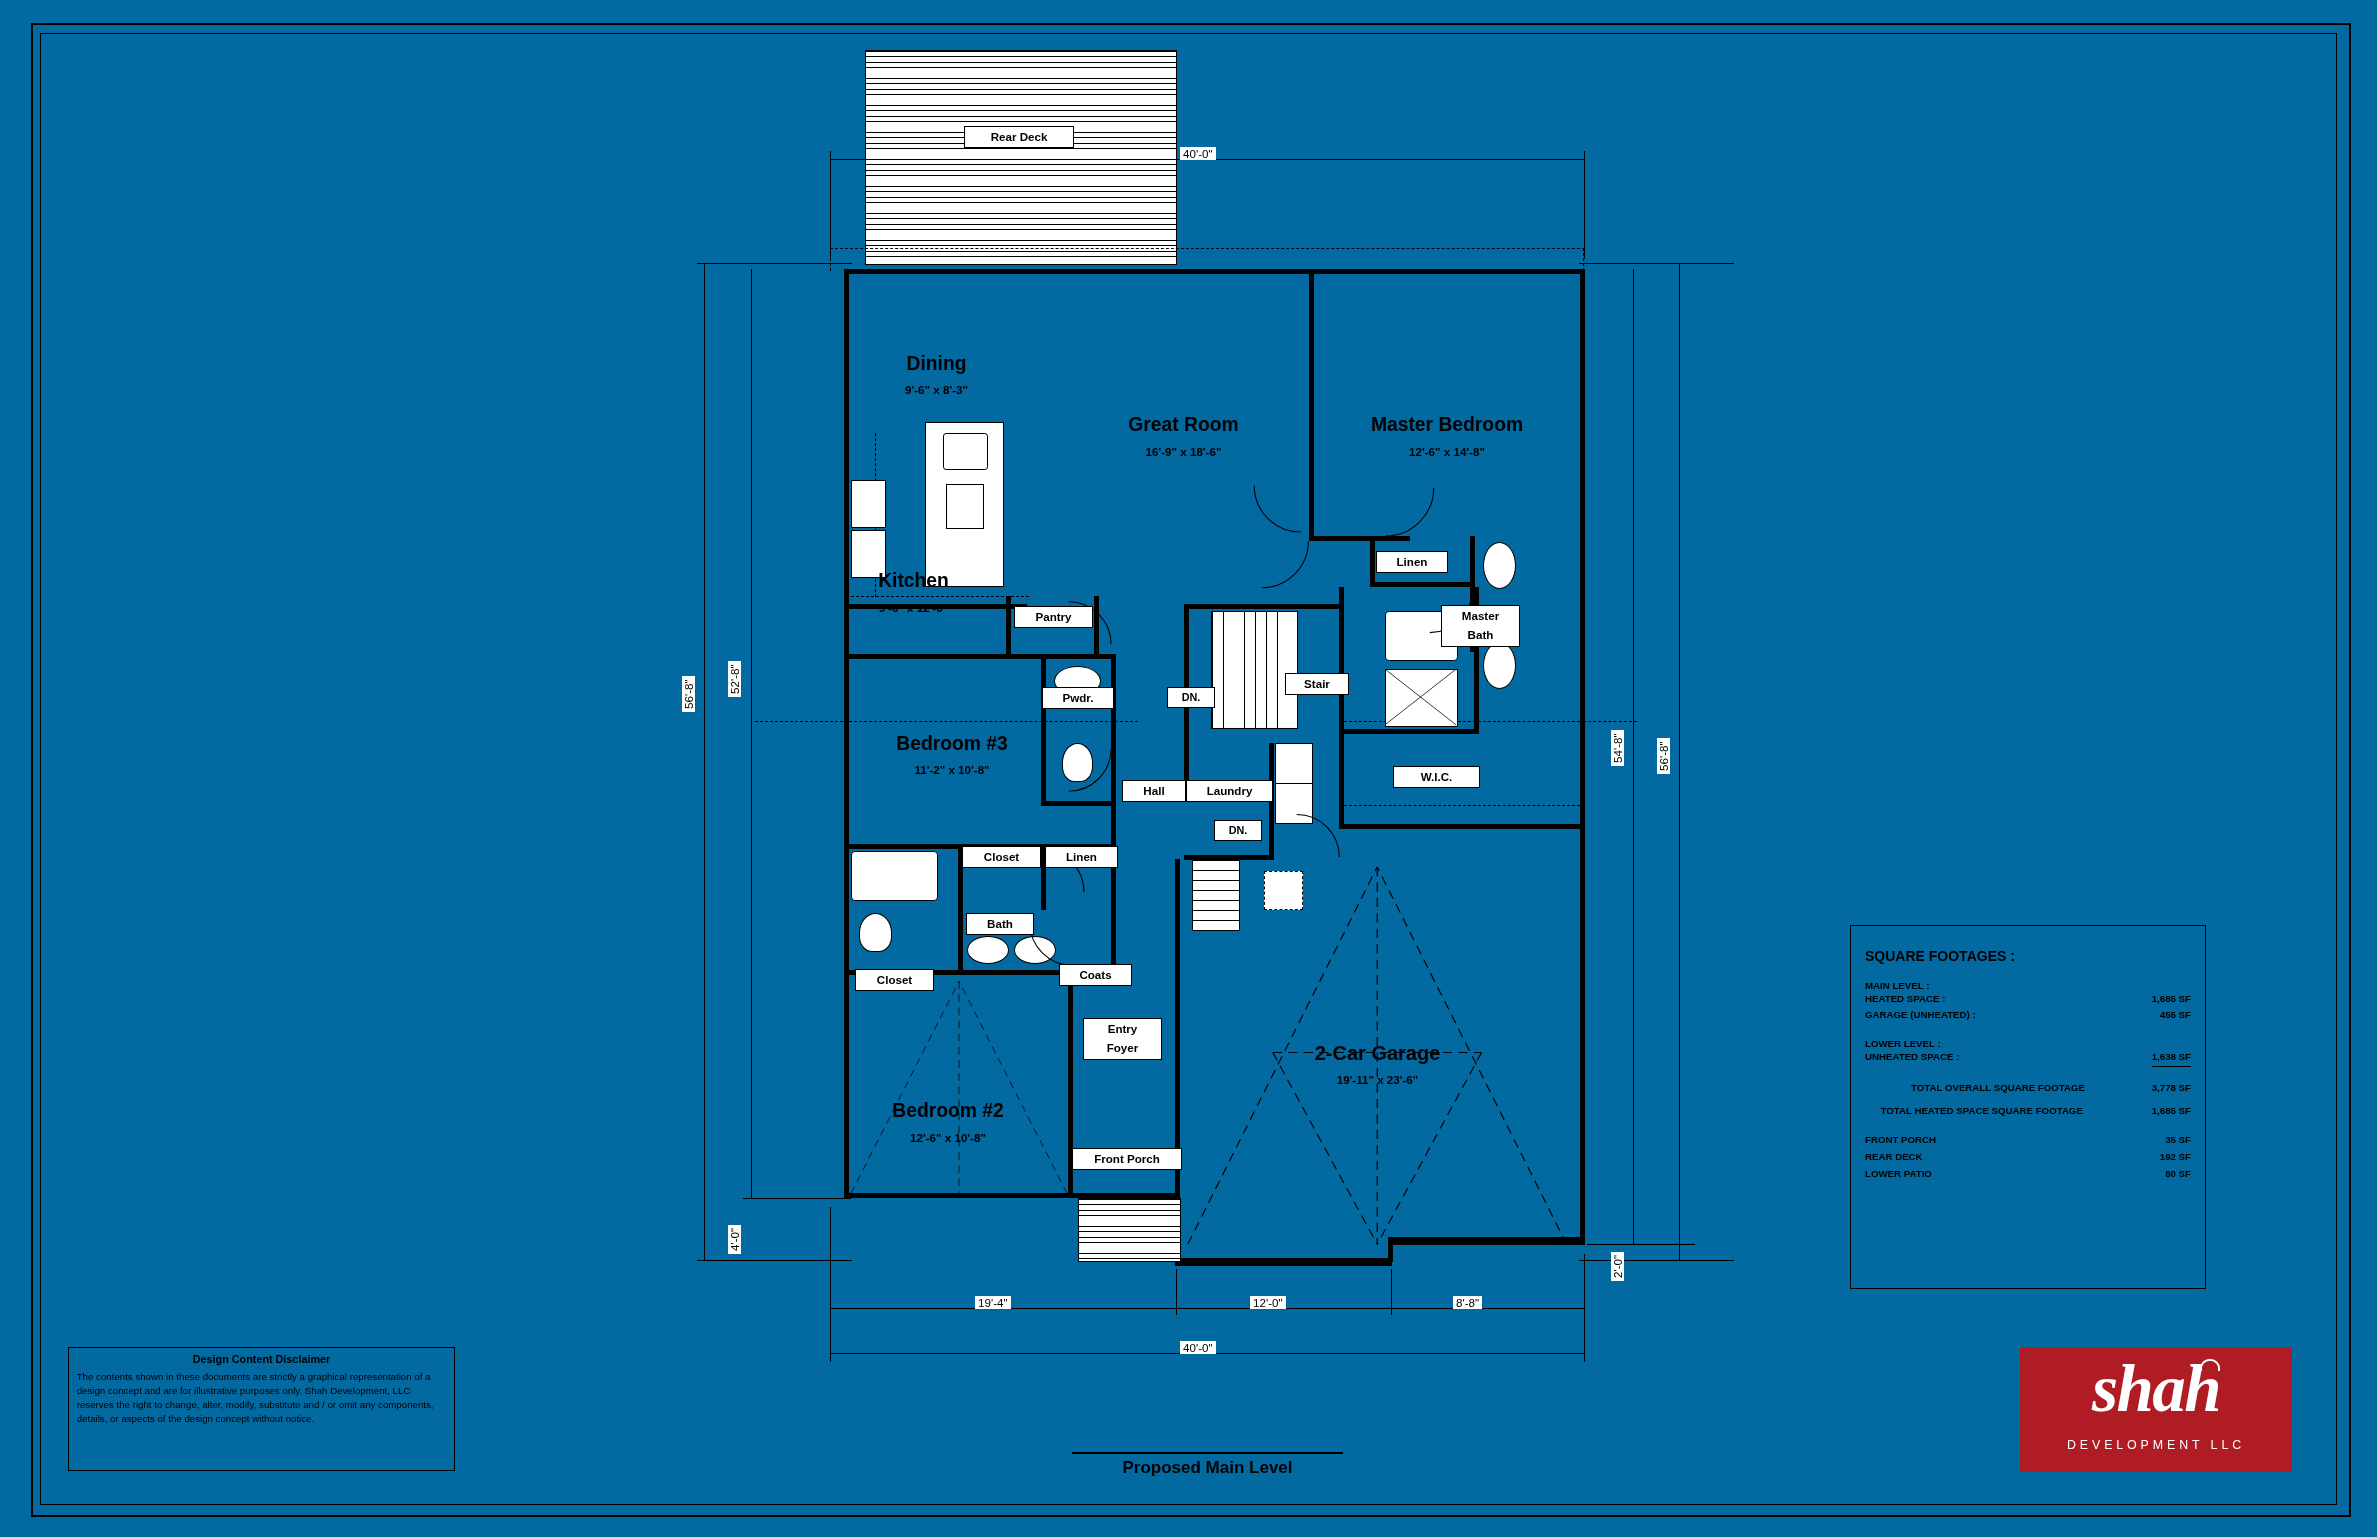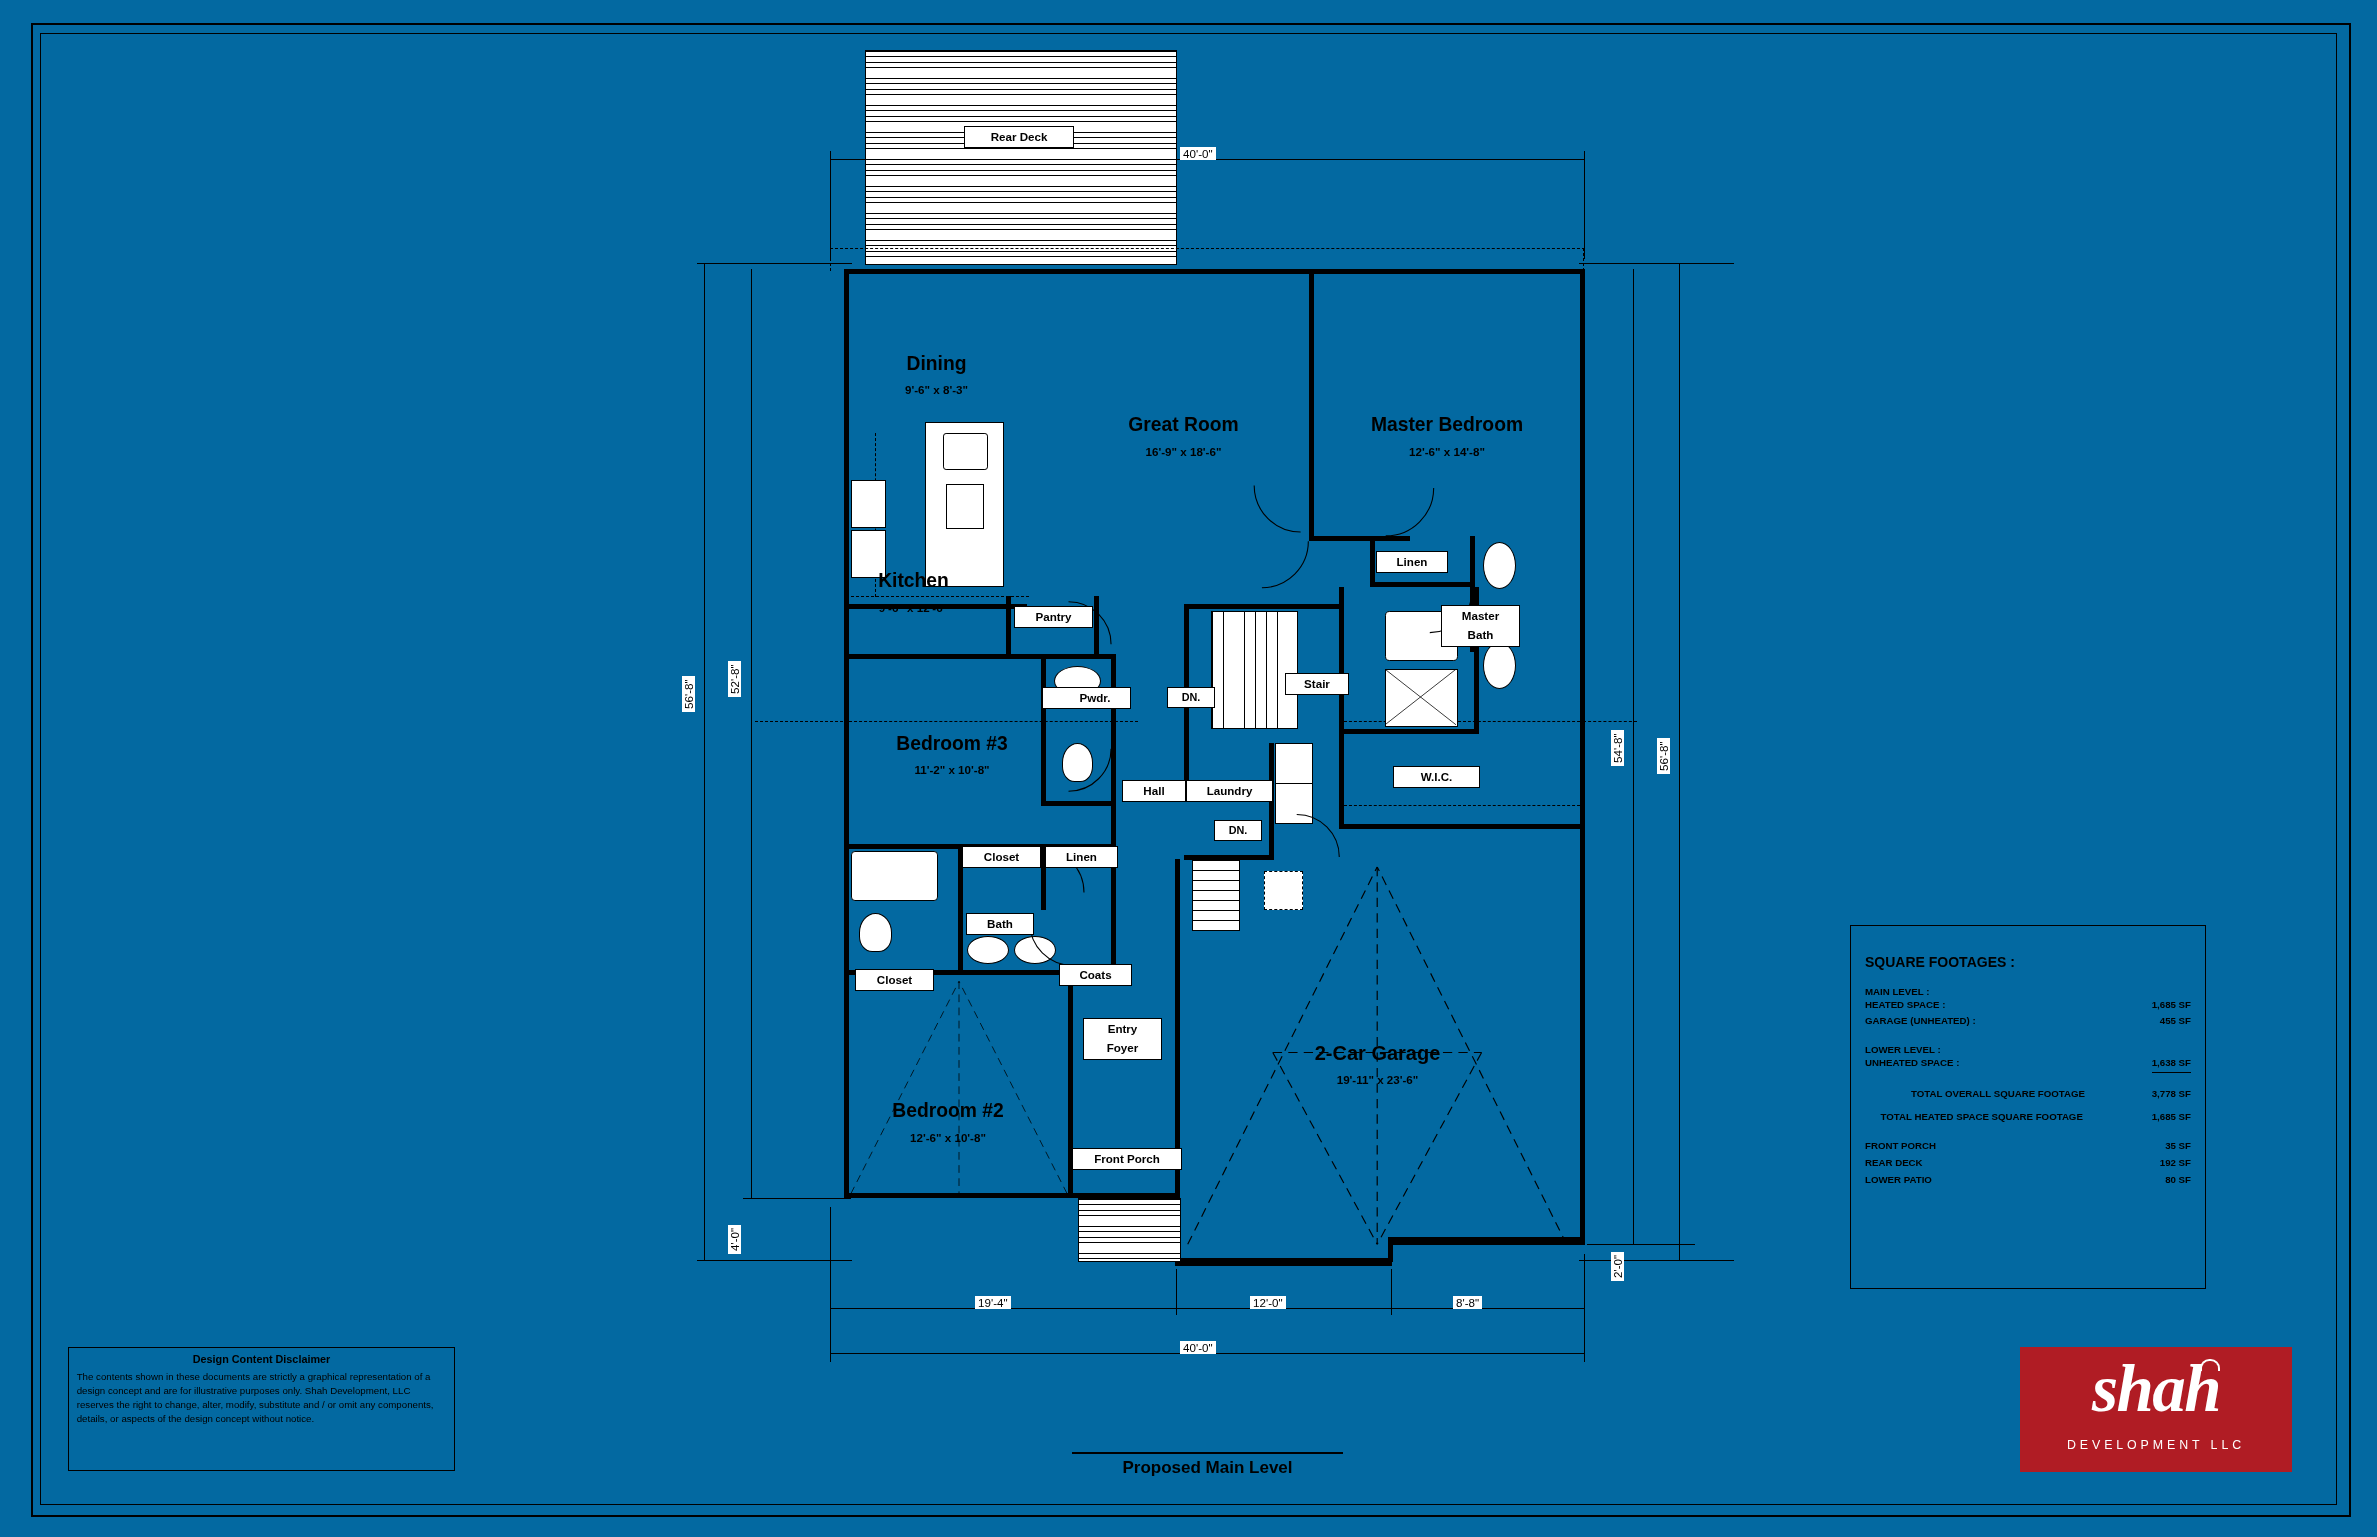--- a/index.html
+++ b/index.html
@@ -25,21 +25,21 @@
   #title-main{position:absolute;left:898px;top:1422px;width:619px;text-align:center;font-size:21px;font-weight:bold;}
   #title-sub{position:absolute;left:898px;top:1458px;width:619px;text-align:center;font-size:17px;font-weight:bold;}
   #title-rule{position:absolute;left:1072px;top:1452px;width:271px;height:1.5px;background:#000;}
 
   
   #disclaimer{position:absolute;left:68px;top:1347px;width:387px;height:124px;border:0.8px solid #000;box-sizing:border-box;padding:4.6px 7.7px;}
   #disclaimer h4{margin:0 0 5.4px 0;font-size:10.8px;text-align:center;}
   #disclaimer p{margin:0;font-size:9.7px;line-height:1.45;}
 
   
-  #sf-box{position:absolute;left:1850px;top:925px;width:356px;height:364px;border:0.8px solid #000;box-sizing:border-box;padding:28px 14px;}
+  #sf-box{position:absolute;left:1850px;top:925px;width:356px;height:364px;border:0.8px solid #000;box-sizing:border-box;padding:22px 14px;}
   #sf-box .sf-title{font-size:14px;font-weight:bold;margin-bottom:15.5px;}
   .sf-row{display:flex;justify-content:space-between;font-size:9.7px;line-height:1.75;font-weight:bold;}
   .sf-head{font-size:9.7px;font-weight:bold;margin-top:1.5px;}
   .sf-gap{height:12.4px;}
   .sf-underline{border-bottom:1.2px solid #000;}
   .sf-indent{padding-left:46px;}
 
   
   #logo{position:absolute;left:2020px;top:1347px;width:272px;height:125px;background:#b01c24;}
   #logo .sh{position:absolute;left:0;top:3.1px;width:272px;text-align:center;color:#fff;font-family:"Liberation Serif", serif;font-style:italic;font-weight:bold;font-size:67px;letter-spacing:-1.5px;}
@@ -205,21 +205,21 @@
     <div class="lbl room-name" style="left:859px;top:697px;width:186px;font-size:19.3px;">Bedroom #3</div>
     <div class="lbl room-dim" style="left:859px;top:727px;width:186px;font-size:11.6px;font-weight:bold;">11'-2" x 10'-8"</div>
 
     <div class="lbl room-name" style="left:855px;top:1064px;width:186px;font-size:19.3px;">Bedroom #2</div>
     <div class="lbl room-dim" style="left:855px;top:1095px;width:186px;font-size:11.6px;font-weight:bold;">12'-6" x 10'-8"</div>
 
     <div class="lbl room-name" style="left:1269px;top:1006px;width:217px;font-size:20px;">2-Car Garage</div>
     <div class="lbl room-dim" style="left:1269px;top:1037px;width:217px;font-size:11.6px;font-weight:bold;">19'-11" x 23'-6"</div>
 
     <div class="boxlbl" style="left:1014px;top:606px;width:77px;height:20px;line-height:20px;font-size:11.6px;">Pantry</div>
-    <div class="boxlbl" style="left:1042px;top:687px;width:70px;height:20px;line-height:20px;font-size:11.6px;padding-left:17px;">Pwdr.</div>
+    <div class="boxlbl" style="left:1042px;top:687px;width:70px;height:20px;line-height:20px;font-size:11.6px;">Pwdr.</div>
     <div class="boxlbl" style="left:1376px;top:551px;width:70px;height:20px;line-height:20px;font-size:11.6px;">Linen</div>
     <div class="boxlbl" style="left:1441px;top:605px;width:77px;height:40px;font-size:11.6px;line-height:19.3px;">
       <span style="display:block;">Master</span>
       <span style="display:block;">Bath</span>
     </div>
     <div class="boxlbl" style="left:1285px;top:673px;width:62px;height:20px;line-height:20px;font-size:11.6px;">Stair</div>
     <div class="boxlbl" style="left:1167px;top:687px;width:46px;height:18.6px;line-height:18.6px;font-size:10.8px;">DN.</div>
     <div class="boxlbl" style="left:1214px;top:820px;width:46px;height:18.6px;line-height:18.6px;font-size:10.8px;">DN.</div>
     <div class="boxlbl" style="left:1393px;top:766px;width:85px;height:20px;line-height:20px;font-size:11.6px;">W.I.C.</div>
     <div class="boxlbl" style="left:1122px;top:780px;width:62px;height:20px;line-height:20px;font-size:11.6px;">Hall</div>

